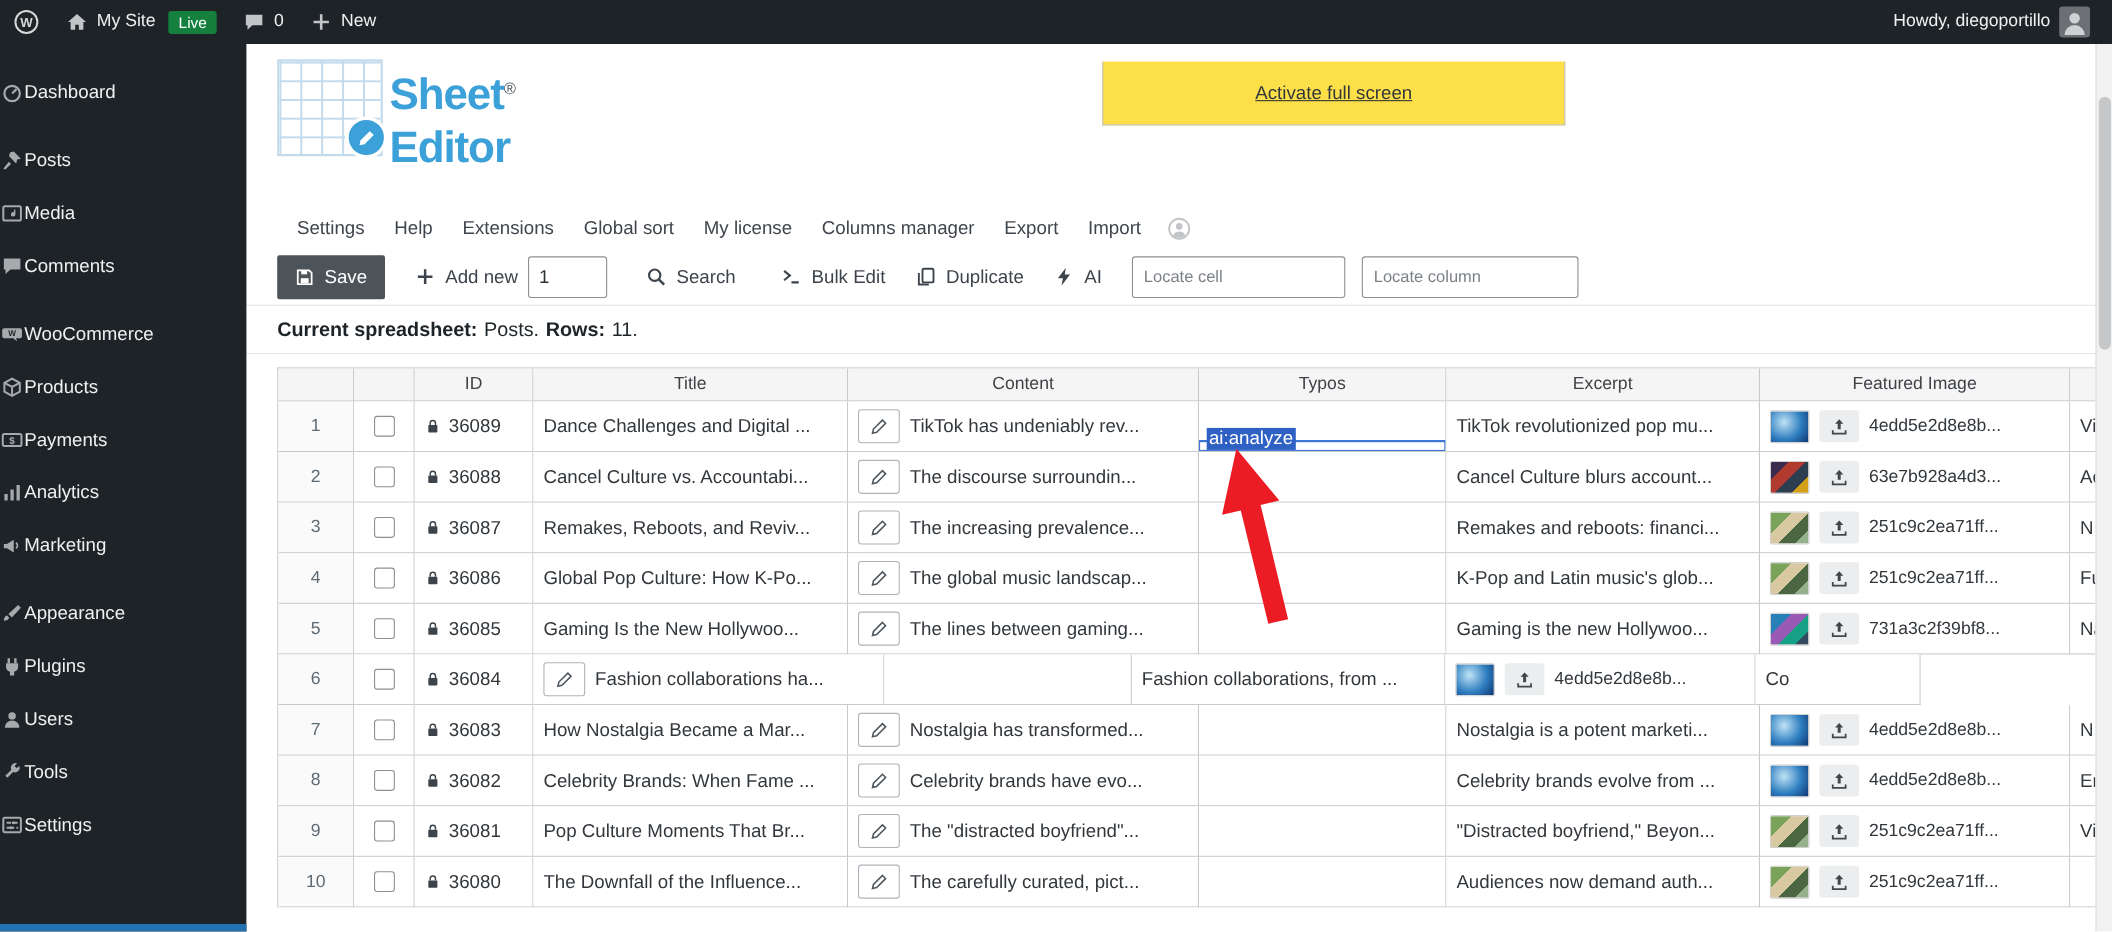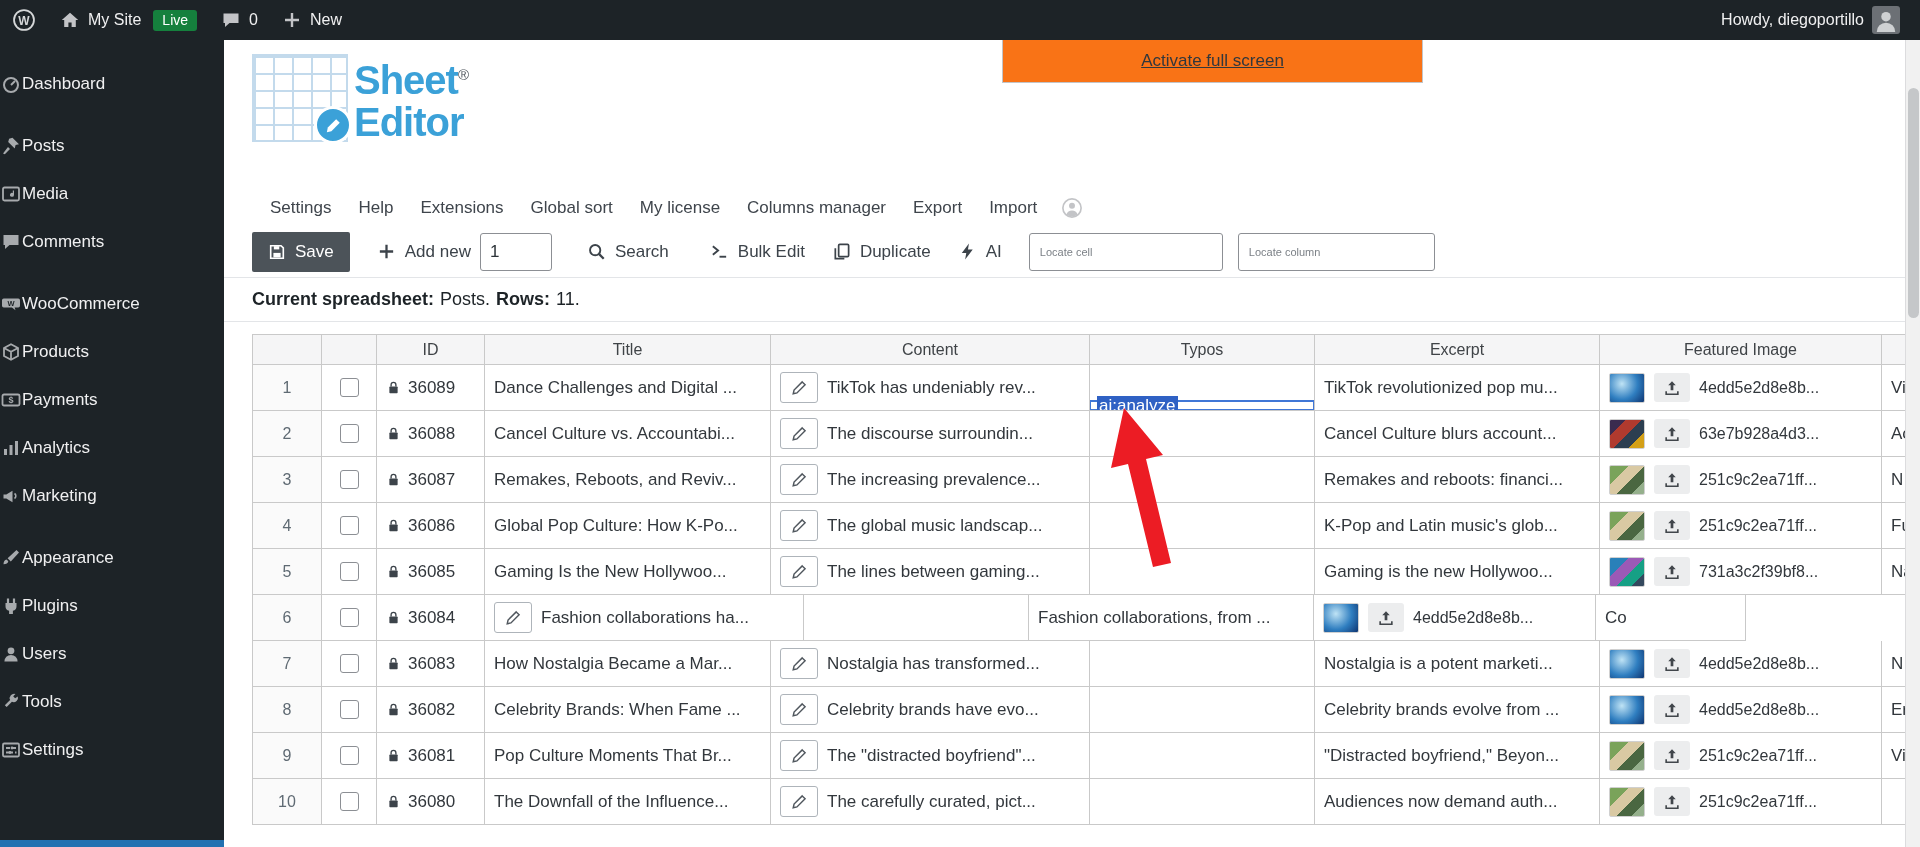--- a/index.html
+++ b/index.html
@@ -23,47 +23,47 @@
   .sb-item{display:flex;align-items:center;height:48px;color:#f0f0f1;font-size:17px;cursor:pointer;}
   .sb-icon{width:22px;display:flex;justify-content:center;}
   .sb-icon svg{width:20px;height:20px;color:#a7aaad;}
   .sb-sep{height:14px;}
   .sb-active{position:absolute;left:0;bottom:0;width:224px;height:7px;background:#2271b1;}
 
   
   .main{position:absolute;left:224px;top:40px;width:1696px;height:807px;background:#fff;}
 
   .top-area{position:relative;height:150px;}
-  .fullscreen-box{position:absolute;left:778px;top:0;width:421px;height:43px;border:1px solid #c3c4c7;border-top:none;background:#f97316;display:flex;align-items:center;justify-content:center;}
+  .fullscreen-box{position:absolute;left:778px;top:16px;width:421px;height:58px;border:1px solid #c3c4c7;border-top:none;background:#fde047;display:flex;align-items:center;justify-content:center;}
   .fullscreen-box a{font-size:17px;color:#32373c;text-decoration:underline;cursor:pointer;}
 
   .brand{position:absolute;left:28px;top:14px;display:flex;}
   .brand-grid{width:96px;height:88px;border:2px solid #c3daec;background:
     linear-gradient(#c3daec 2px, transparent 2px) 0 0/100% 17px,
     linear-gradient(90deg,#c3daec 2px, transparent 2px) 0 0/19px 100%, #fff;}
   .brand-pencil{position:absolute;left:62px;top:52px;width:38px;height:38px;border-radius:50%;background:#3ba1d8;border:3px solid #fff;display:flex;align-items:center;justify-content:center;}
   .brand-pencil svg{width:19px;height:19px;}
   .brand-text{margin-left:6px;color:#3ba1d8;font-weight:bold;}
-  .brand-line1{font-size:40px;line-height:42px;letter-spacing:-1px;text-align:right;}
+  .brand-line1{font-size:40px;line-height:54px;letter-spacing:-1px;text-align:right;}
   .brand-line1 sup{font-size:15px;color:#50575e;font-weight:normal;}
   .brand-line2{font-size:40px;line-height:42px;letter-spacing:-1px;}
 
   .se-nav{display:flex;align-items:center;height:36px;padding-left:46px;font-size:17px;color:#3f454c;}
   .se-nav-items{display:flex;gap:27px;align-items:center;}
   .se-nav-item{cursor:pointer;white-space:nowrap;}
   .se-nav-account{margin-left:24px;display:flex;}
   .se-nav-account svg{width:22px;height:22px;color:#c3c4c7;}
 
   .se-toolbar{display:flex;align-items:center;gap:27px;height:52px;padding-left:28px;border-bottom:1px solid #e3e5e8;color:#3c434a;font-size:17px;}
   .btn-save{display:flex;align-items:center;gap:9px;background:#4c5359;color:#fff;height:40px;padding:0 16px;border:none;border-radius:2px;font-size:17px;cursor:pointer;font-family:inherit;}
   .btn-save svg{width:18px;height:18px;}
   .tool-item{display:flex;align-items:center;gap:9px;font-weight:500;cursor:pointer;white-space:nowrap;}
   .tool-item svg{width:19px;height:19px;color:#3c434a;}
   .rows-input{width:72px;height:38px;border:1px solid #8c8f94;border-radius:3px;padding:0 9px;font-size:17px;color:#2c3338;font-family:inherit;}
-  .locate-input{height:38px;border:1px solid #8c8f94;border-radius:3px;padding:0 10px;font-size:11px;color:#2c3338;font-family:inherit;}
+  .locate-input{height:38px;border:1px solid #8c8f94;border-radius:3px;padding:0 10px;font-size:15px;color:#2c3338;font-family:inherit;}
   .locate-input::placeholder{color:#7c8187;}
   .w-cell{width:194px;} .w-col{width:197px;margin-left:-12px;}
 
   .status{height:44px;display:flex;align-items:center;padding-left:28px;font-size:18px;color:#1d2327;border-bottom:1px solid #e3e5e8;}
   .status .b{font-weight:bold;}
   .status span{margin-right:6px;}
 
   
   .sheet{margin:12px 0 0 28px;width:1653px;overflow:hidden;border-top:1px solid #c9c9c9;border-left:1px solid #c9c9c9;font-size:17px;color:#32373c;background:#fff;}
   .trow{display:flex;height:46px;}
@@ -87,21 +87,21 @@
   .editbtn svg{width:17px;height:17px;}
   .thumb{width:36px;height:30px;border-radius:2px;border:1px solid #d0d0d0;margin-right:9px;flex:0 0 auto;}
   .thumb-globe{background:radial-gradient(circle at 35% 35%, #bfe3f5, #2f7ec0 55%, #123d7a 95%);}
   .thumb-collage-dark{background:linear-gradient(135deg,#3a2b4f 0 25%,#b03a2e 25% 50%,#2c3e50 50% 75%,#d4a017 75%);}
   .thumb-collage-green{background:linear-gradient(135deg,#7aa35a 0 30%,#d9c9a3 30% 55%,#4a6741 55% 80%,#95b08c 80%);}
   .thumb-collage-blue{background:linear-gradient(135deg,#2980b9 0 30%,#9b59b6 30% 55%,#16a085 55% 80%,#34495e 80%);}
   .upbtn{width:36px;height:29px;border:none;border-radius:3px;background:#ecedee;display:flex;align-items:center;justify-content:center;margin-right:9px;color:#41464b;cursor:pointer;flex:0 0 auto;}
   .upbtn svg{width:18px;height:18px;}
   .hash{font-size:16px;}
 
-  .c-typos .typos-wrap{display:flex;align-items:center;margin-top:36px;}
+  .c-typos .typos-wrap{display:flex;align-items:flex-end;margin-top:36px;}
   .trow.editing .typos-wrap{position:absolute;left:-1px;top:-1px;right:-1px;bottom:-1px;border:2px solid #4077d6;background:#fff;padding-left:6px;z-index:5;}
   .trow.editing .typos-text{background:#2f61c4;color:#fff;padding:0 2px;}
 
   
   .red-arrow{position:absolute;left:1090px;top:400px;width:120px;height:180px;z-index:60;pointer-events:none;}
   .vscrollbar{position:absolute;right:0;top:40px;width:15px;height:807px;background:#f1f1f1;border-left:1px solid #dcdcde;z-index:80;}
   .vscroll-thumb{position:absolute;left:2px;top:48px;width:11px;height:230px;background:#c5c7c9;border-radius:6px;}
 </style>
 </head>
 <body>

